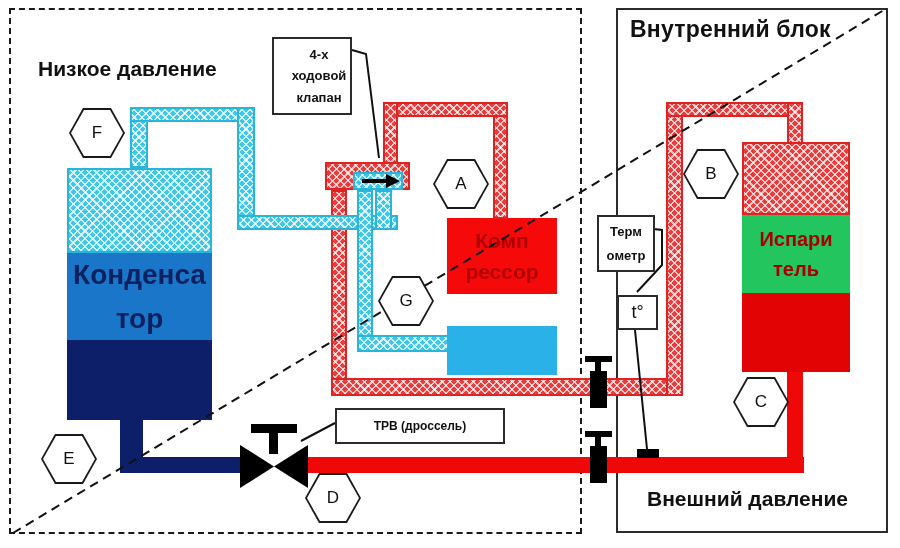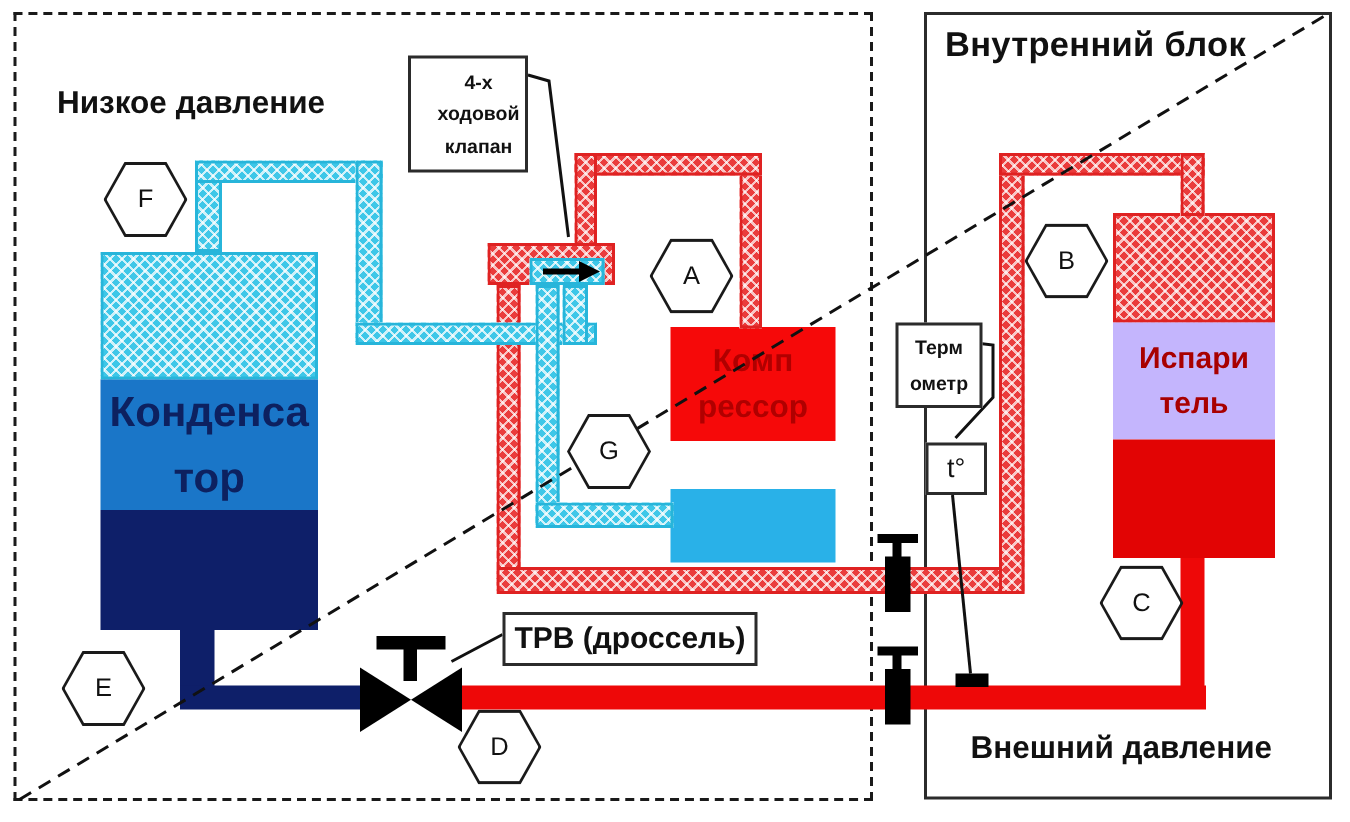--- a/index.html
+++ b/index.html
@@ -59,21 +59,21 @@
     <div class="abs pc" style="left:0;top:0;width:145px;height:85px;"></div>
     <div class="abs eq-label" style="left:0;top:85px;width:145px;height:87px;background:#1a76c8;color:#0d2160;font-size:28px;line-height:1.55;">
       <span>Конденса</span>
       <span>тор</span>
     </div>
     <div class="abs pn" style="left:0;top:172px;width:145px;height:80px;"></div>
   </div>
 
   <div class="abs" style="left:742px;top:142px;width:108px;height:230px;">
     <div class="abs pr" style="left:0;top:0;width:108px;height:73px;"></div>
-    <div class="abs eq-label" style="left:0;top:73px;width:108px;height:78px;background:#c4b5fd;color:#a80000;font-size:20px;line-height:1.5;">
+    <div class="abs eq-label" style="left:0;top:73px;width:108px;height:78px;background:#22c55e;color:#a80000;font-size:20px;line-height:1.5;">
       <span>Испари</span>
       <span>тель</span>
     </div>
     <div class="abs" style="left:0;top:151px;width:108px;height:79px;background:#e20404;"></div>
   </div>
 
   <div class="abs" style="left:447px;top:218px;width:110px;height:157px;">
     <div class="abs eq-label" style="left:0;top:0;width:110px;height:76px;background:#f60909;color:#b00000;font-size:21px;line-height:1.5;">
       <span>Комп</span>
       <span>рессор</span>
@@ -130,21 +130,21 @@
   <div class="abs vblack" style="left:585px;top:431px;width:27px;height:6px;"></div>
   <div class="abs vblack" style="left:595px;top:436px;width:6px;height:11px;"></div>
   <div class="abs vblack" style="left:590px;top:446px;width:17px;height:37px;"></div>
   <div class="abs vblack" style="left:637px;top:449px;width:22px;height:9px;"></div>
 
   <div class="abs wbox" style="left:272px;top:37px;width:80px;height:78px;font-size:13px;font-weight:600;line-height:1.65;padding-left:14px;">
     <span>4-х</span>
     <span>ходовой</span>
     <span>клапан</span>
   </div>
-  <div class="abs wbox" style="left:335px;top:408px;width:170px;height:36px;font-size:20px;font-weight:bold;justify-content:center;">
+  <div class="abs wbox" style="left:335px;top:408px;width:170px;height:36px;font-size:12px;font-weight:bold;justify-content:center;">
     <span>ТРВ (дроссель)</span>
   </div>
   <div class="abs wbox" style="left:585px;top:215px;width:58px;height:57px;font-size:13px;font-weight:bold;line-height:1.8;margin-left:12px;">
     <span>Терм</span>
     <span>ометр</span>
   </div>
   <div class="abs wbox" style="left:617px;top:295px;width:41px;height:35px;font-size:18px;">
     <span>t°</span>
   </div>
 

